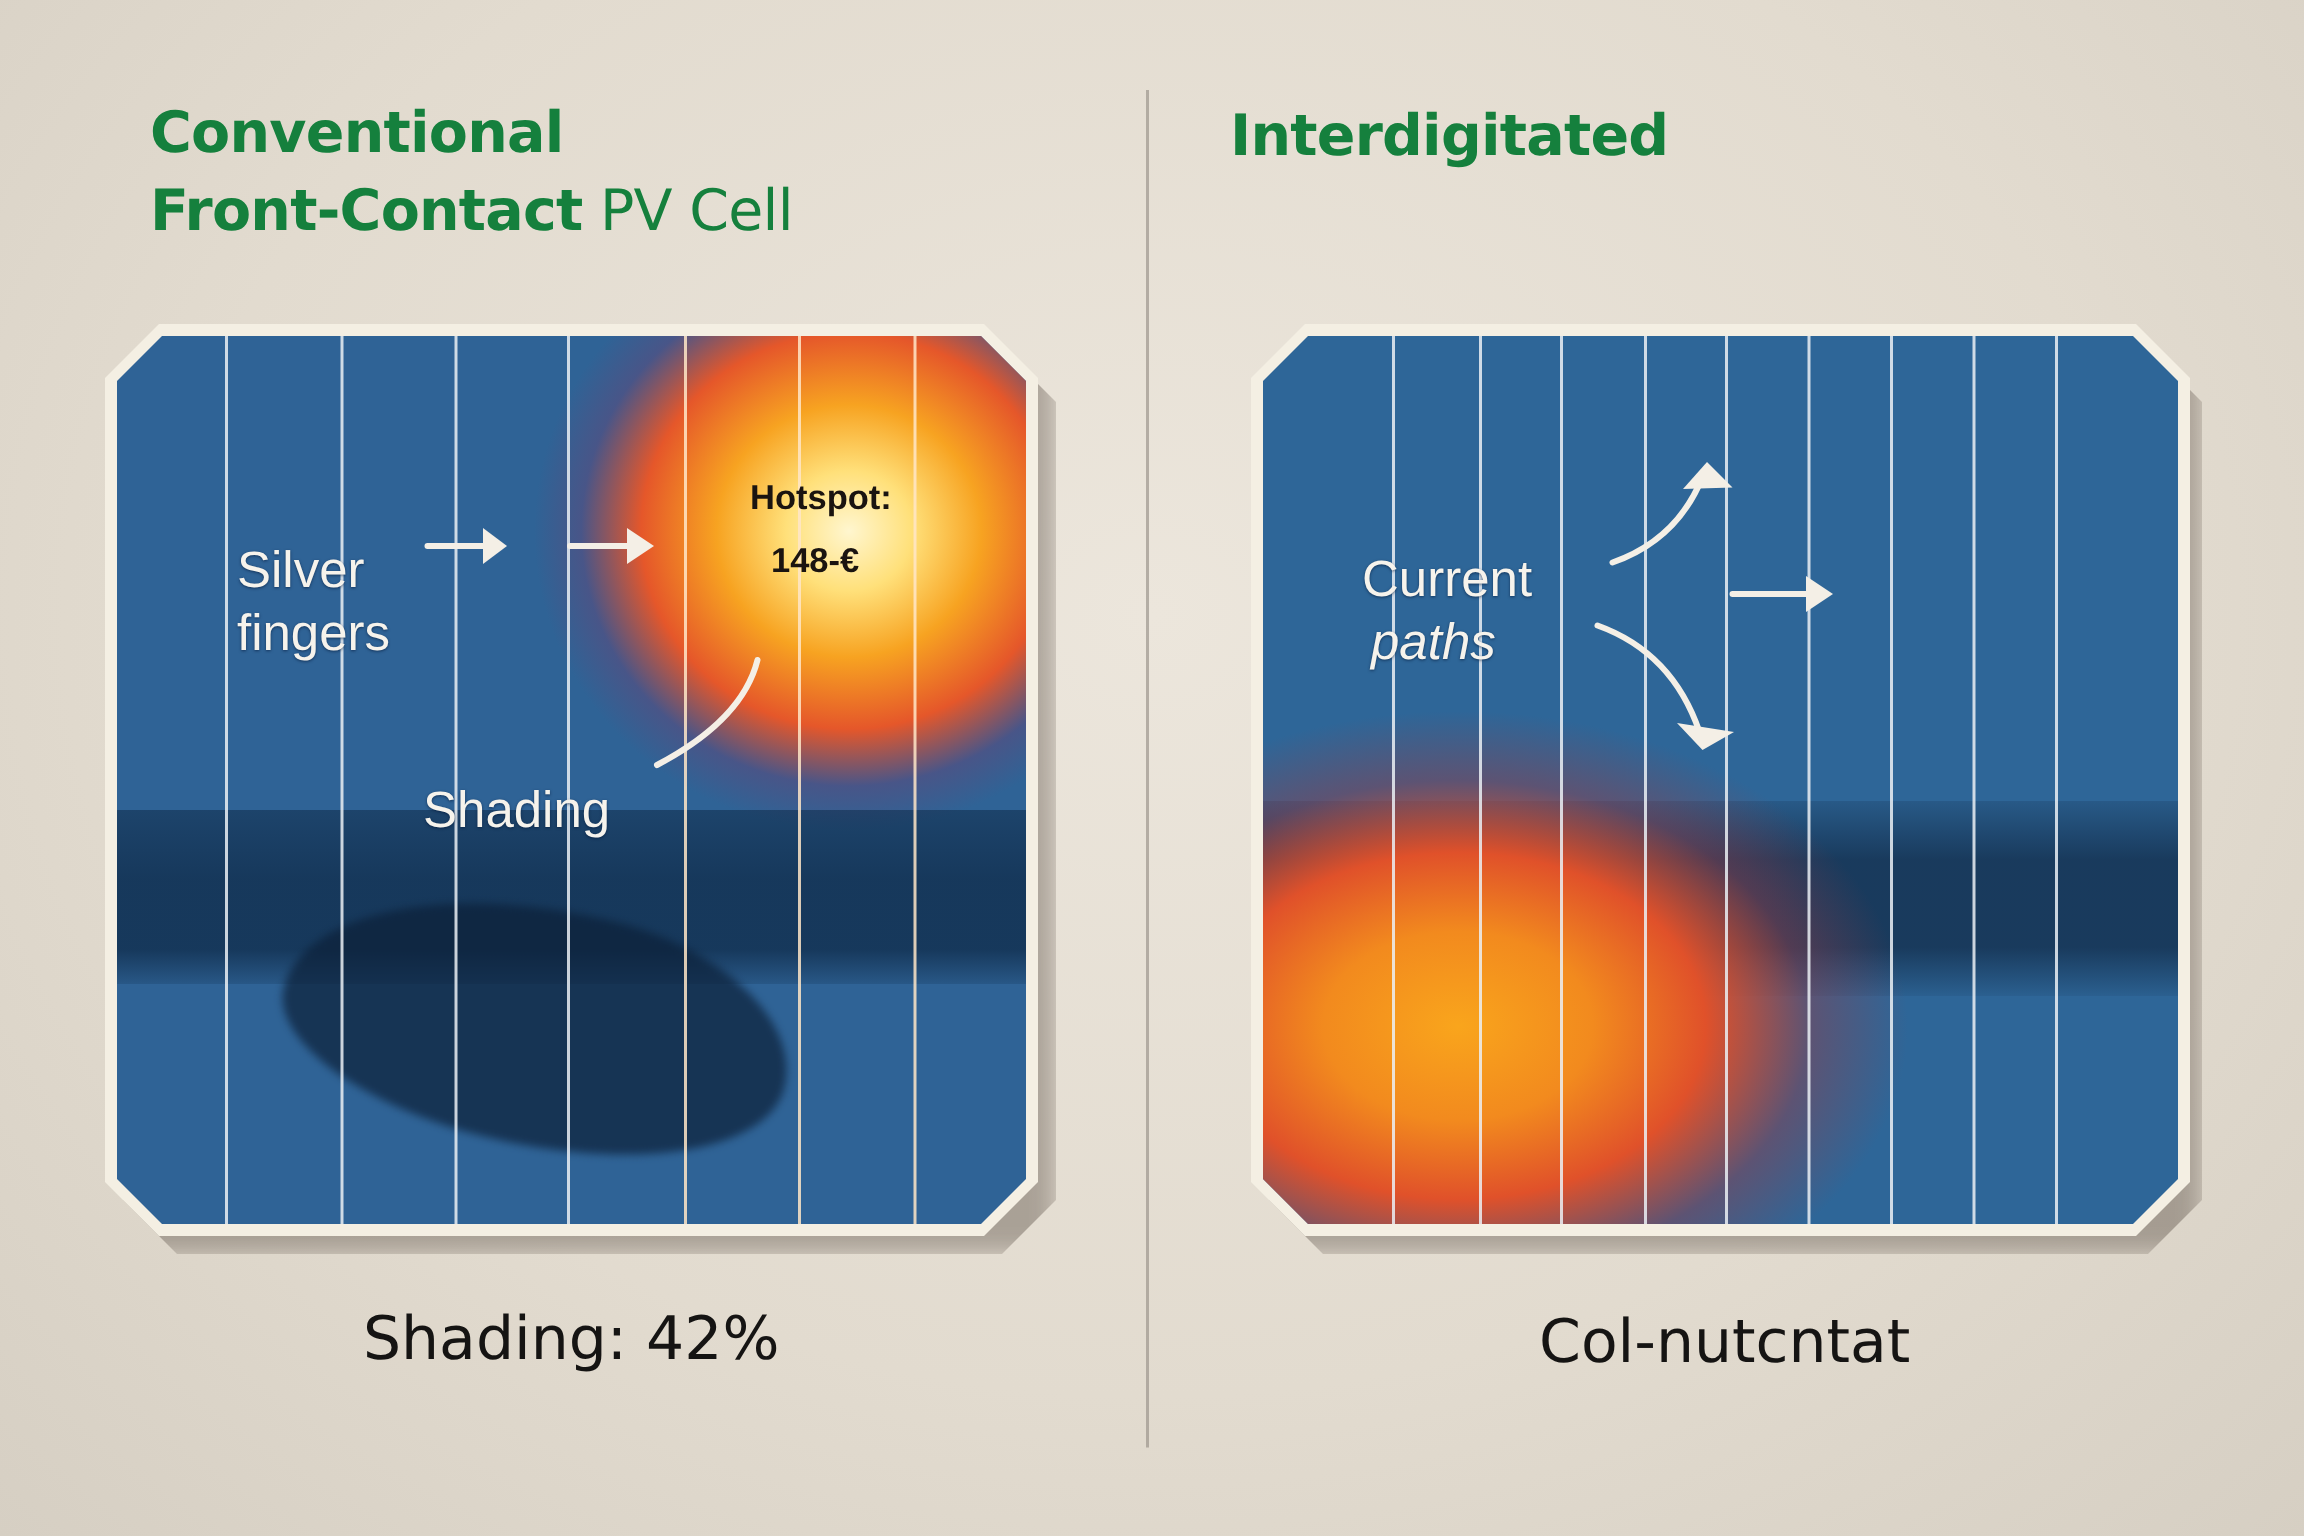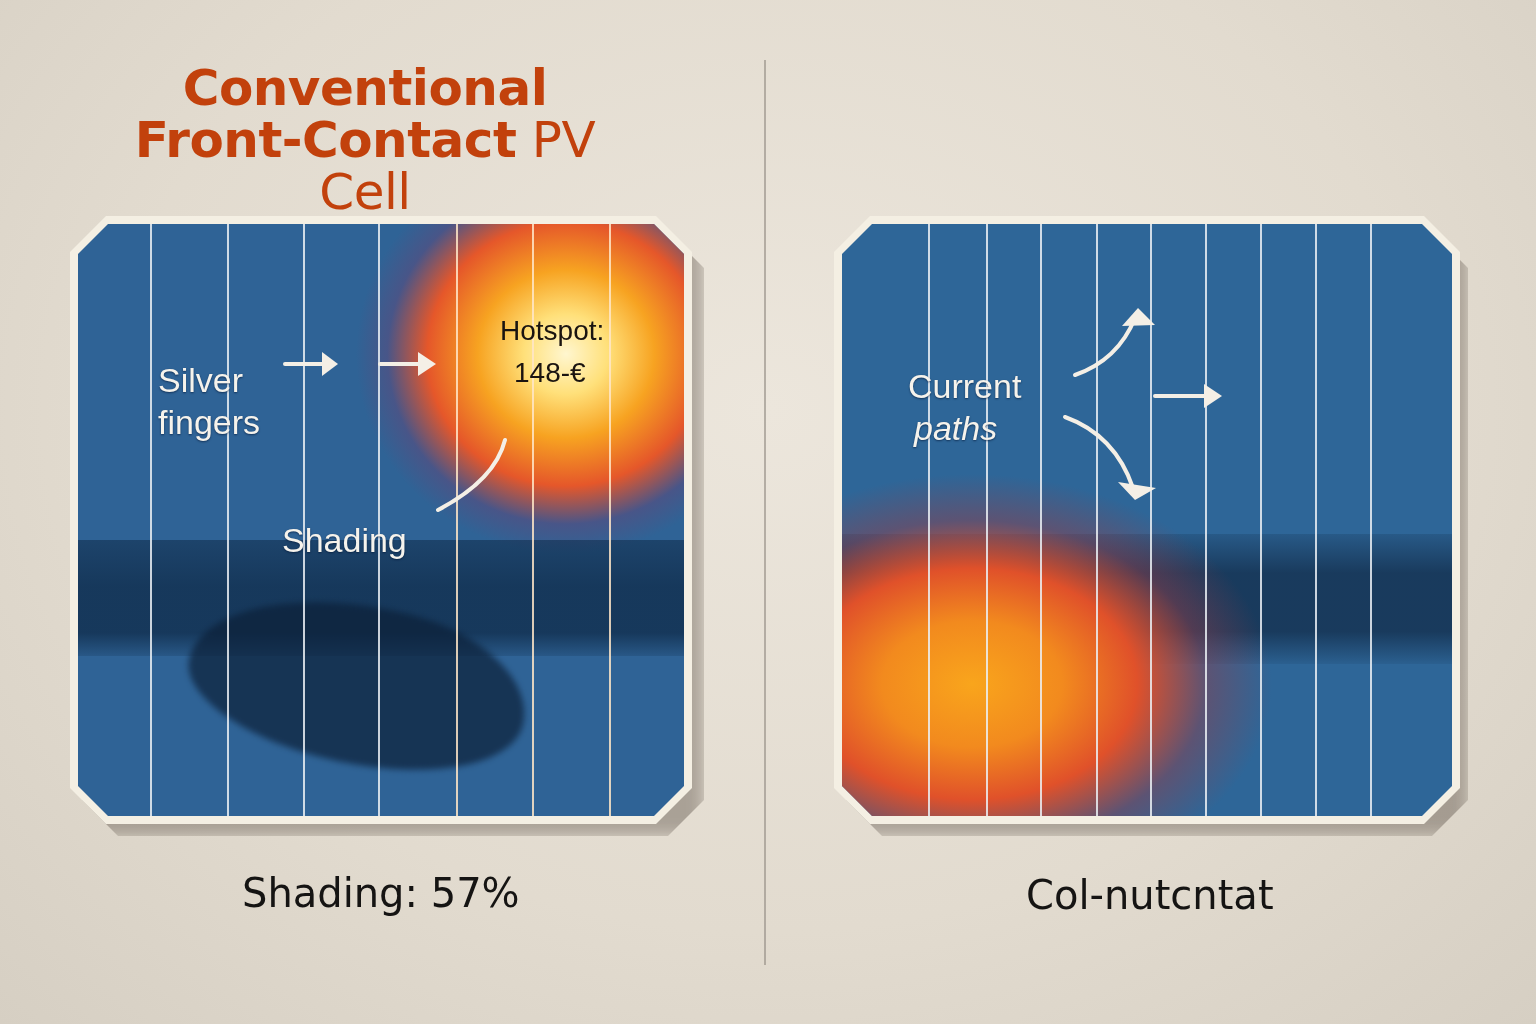--- a/index.html
+++ b/index.html
@@ -2,23 +2,23 @@
 <html><head>
 <meta charset="utf-8">
 <style>
   html, body { margin:0; padding:0; }
   body {
     width:1536px; height:1024px; overflow:hidden; position:relative;
     background: radial-gradient(ellipse at 50% 40%, #ece6dc 0%, #e2dbcf 60%, #d6cfc3 100%);
     font-family: "Liberation Sans", "DejaVu Sans", sans-serif;
   }
   .title {
-    position:absolute; text-align:center; color:#c2410c;
+    position:absolute; text-align:left; color:#15803d;
     font-family: "DejaVu Sans", "Liberation Sans", sans-serif;
-    font-size:50px; line-height:52px; letter-spacing:-0.5px;
+    font-size:38px; line-height:52px; letter-spacing:-0.5px;
   }
   .title .l1 { font-weight:bold; display:block; }
   .title .l2 { display:block; }
   .title .l2 b { font-weight:bold; }
   .divider {
     position:absolute; left:764px; top:60px; width:2px; height:905px;
     background:#9c968d; opacity:.7;
   }
   .cell-frame {
     position:absolute;
@@ -37,37 +37,38 @@
   .layer { position:absolute; inset:0; }
   .finger {
     position:absolute; top:0; bottom:0; width:2px; background:rgba(235,240,245,.85);
   }
   .label {
     position:absolute; color:#f6f3ec; font-size:34px; line-height:42px;
     text-shadow: 0 1px 2px rgba(0,20,50,.6);
     margin-top: 11px;
   }
   .hot-label {
-    position:absolute; color:#1a1410; font-weight:normal; font-size:28px; line-height:42px;
+    position:absolute; color:#1a1410; font-weight:bold; font-size:23px; line-height:42px;
   }
   .caption {
     position:absolute; color:#151413; font-size:40px;
     font-family:"DejaVu Sans", "Liberation Sans", sans-serif;
   }
   svg.arrows { position:absolute; left:0; top:0; overflow:visible; }
 </style>
 </head>
 <body>
 
 <div class="title" style="left:100px; top:62px; width:530px;">
   <span class="l1">Conventional</span>
   <span class="l2"><b>Front-Contact</b><span> PV Cell</span></span>
 </div>
 
 <div class="title" style="left:820px; top:64px; width:520px;">
+  <span class="l1">Interdigitated</span>
 </div>
 
 <div class="divider"></div>
 
 <div class="cell-shadow" style="left:82px; top:232px; width:622px; height:604px;"></div>
 <div class="cell-frame" style="left:70px; top:216px; width:622px; height:608px;">
   <div class="cell">
 
     <div class="layer" style="background: radial-gradient(ellipse 210px 200px at 488px 130px, #fff6cf 0%, #ffe07a 20%, #f7a321 42%, #e5572a 66%, rgba(120,60,110,.35) 85%, rgba(47,99,150,0) 100%);"></div>
 
@@ -100,21 +101,21 @@
     <line x1="285" y1="364" x2="333" y2="364"></line>
     <line x1="380" y1="364" x2="428" y2="364"></line>
     <path d="M438 510 Q 495 480 505 440"></path>
   </g>
   <g fill="#f4efe6">
     <polygon points="338,364 322,352 322,376"></polygon>
     <polygon points="436,364 418,352 418,376"></polygon>
   </g>
 </svg>
 
-<div class="caption" style="left:242px; top:870px;">Shading: 57%</div>
+<div class="caption" style="left:242px; top:870px;">Shading: 42%</div>
 
 <div class="cell-shadow" style="left:846px; top:232px; width:622px; height:604px;"></div>
 <div class="cell-frame" style="left:834px; top:216px; width:626px; height:608px;">
   <div class="cell" style="background:#2e6698;">
 
     <div class="layer" style="top:310px; height:130px; bottom:auto; background:linear-gradient(180deg, rgba(16,40,68,.2) 0%, rgba(16,40,68,.7) 30%, rgba(16,40,68,.7) 75%, rgba(16,40,68,.1) 100%);"></div>
 
     <div class="layer" style="background: radial-gradient(ellipse 300px 210px at 130px 460px, #f9a51c 0%, #f28a1e 30%, #e0512a 55%, rgba(150,60,70,.45) 78%, rgba(46,102,152,0) 100%);"></div>
 
     <div class="finger" style="left:86px; width:2px;"></div>

